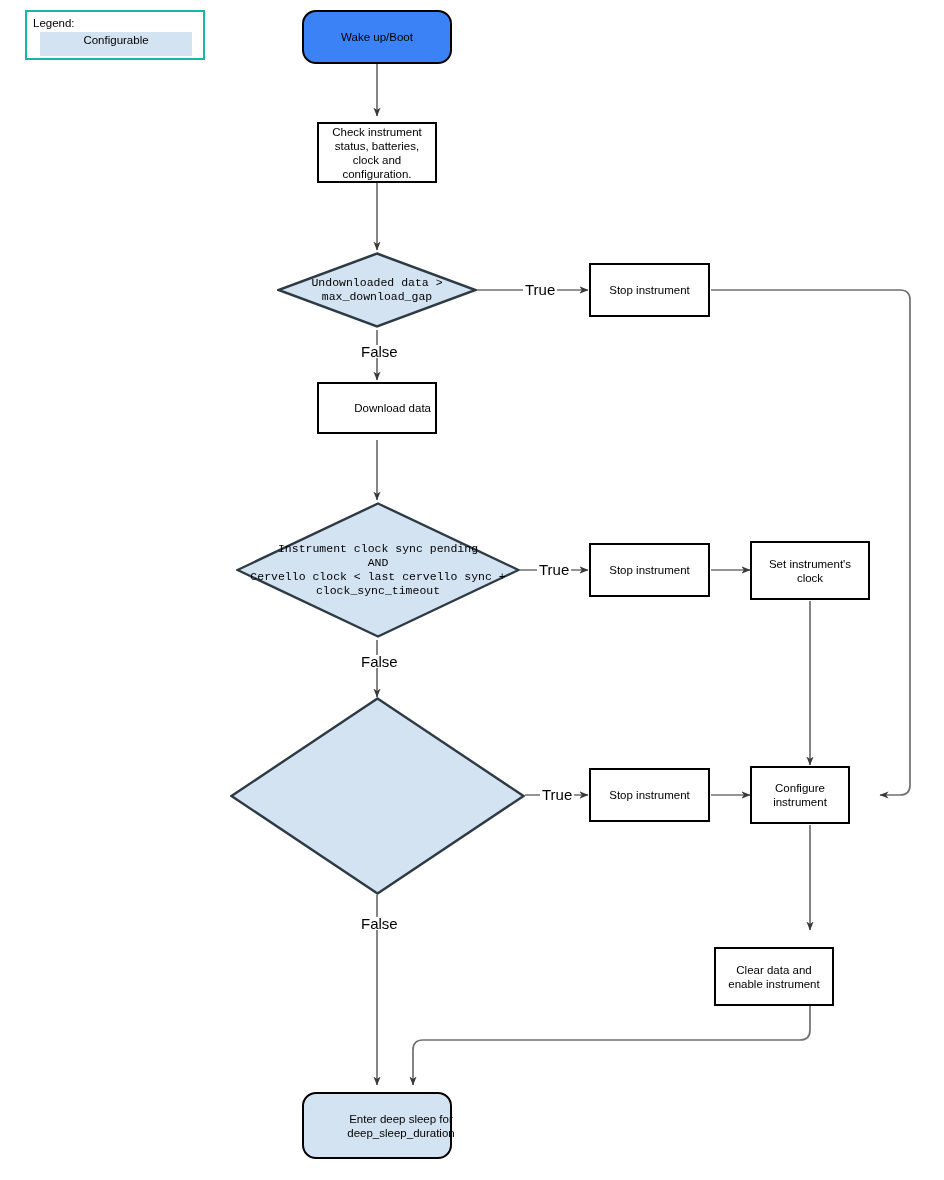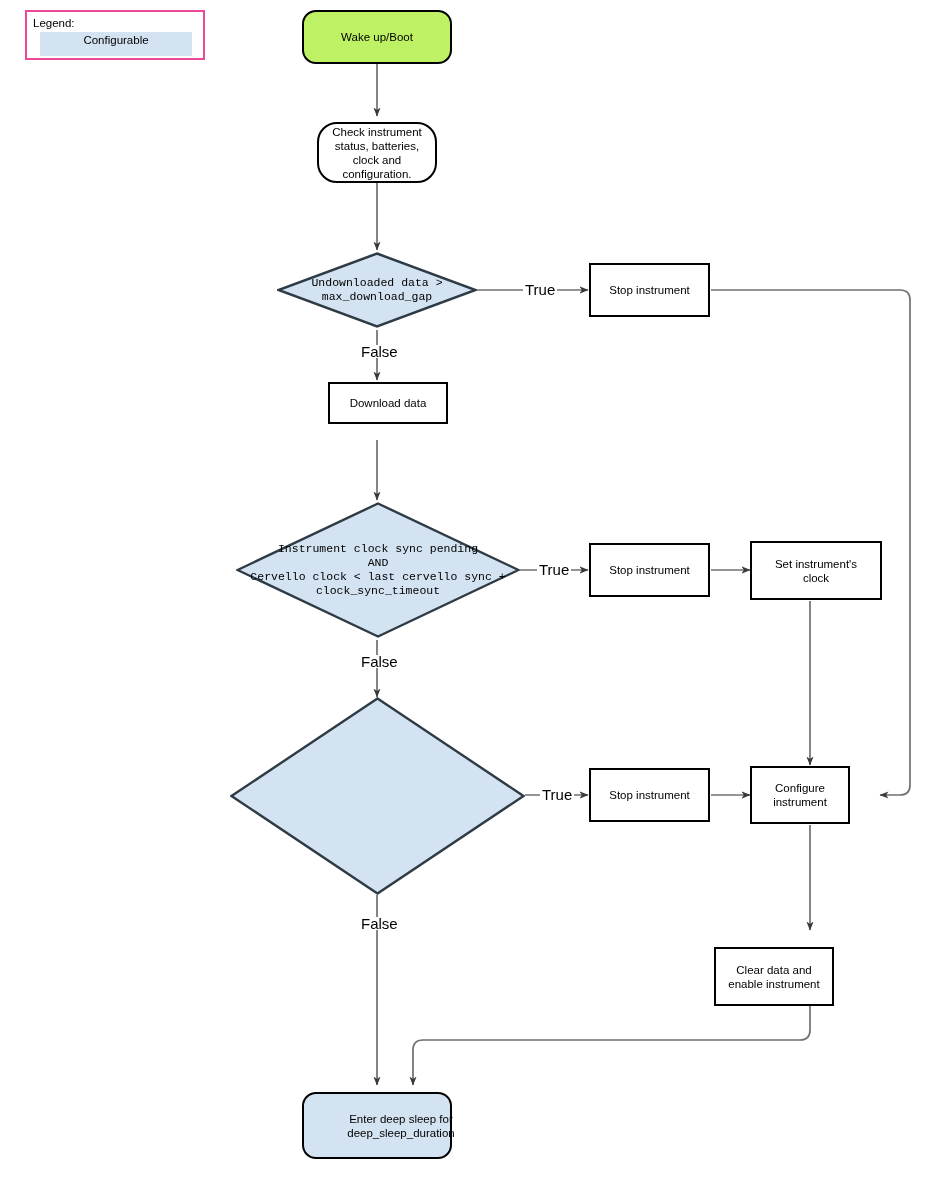--- a/index.html
+++ b/index.html
@@ -30,21 +30,21 @@
     color: #000000;
     font-size: 11.5px;
     line-height: 14px;
     z-index: 3;
   }
   .node-rect {
     background: #ffffff;
     border: 2px solid #000000;
   }
   .node-round {
-    background: #bef264;
+    background: #3b82f6;
     border: 2px solid #000000;
     border-radius: 14px;
   }
   .node-round.cfg {
     background: #d4e3f2;
     padding-left: 48px;
   }
   .node-diamond {
     background: transparent;
     border: none;
@@ -76,21 +76,21 @@
     padding: 0 2px;
     z-index: 4;
     white-space: nowrap;
   }
   #legend {
     position: absolute;
     left: 25px;
     top: 10px;
     width: 180px;
     height: 50px;
-    border: 2px solid #ec4899;
+    border: 2px solid #14b8a6;
     background: #ffffff;
     box-sizing: border-box;
     z-index: 5;
     padding: 5px 6px 13px 6px;
   }
   #legend .legend-title {
     font-size: 11.5px;
     color: #000000;
     margin-bottom: 3px;
   }
@@ -147,58 +147,58 @@
 
 <div id="legend">
   <div class="legend-title">Legend:</div>
   <div class="legend-swatch">Configurable</div>
 </div>
 
 <div class="node node-round" style="left:302px; top:10px; width:150px; height:54px;">
   <span class="lbl">Wake up/Boot</span>
 </div>
 
-<div class="node node-rect" style="left:317px; top:122px; width:120px; height:61px;border-radius:20px;">
+<div class="node node-rect" style="left:317px; top:122px; width:120px; height:61px;">
   <span class="lbl">Check instrument
 status, batteries,
 clock and
 configuration.</span>
 </div>
 
 <div class="node node-diamond" style="left:277px; top:252px; width:200px; height:76px;">
   <svg class="diamond-shape" viewBox="0 0 200 76" preserveAspectRatio="none">
     <polygon points="100,1.5 198.5,38 100,74.5 1.5,38" fill="#d4e3f2" stroke="#2e3b45" stroke-width="2.4" vector-effect="non-scaling-stroke"></polygon>
   </svg>
   <span class="diamond-label">Undownloaded data &gt;
 max_download_gap</span>
 </div>
 
 <div class="node node-rect" style="left:589px; top:263px; width:121px; height:54px;">
   <span class="lbl">Stop instrument</span>
 </div>
 
-<div class="node node-rect" style="left:328px; top:382px; width:120px; height:42px;">
+<div class="node node-rect" style="left:317px; top:382px; width:120px; height:52px;justify-content:flex-end;">
   <span class="lbl">Download data</span>
 </div>
 
 <div class="node node-diamond" style="left:236px; top:502px; width:284px; height:136px;">
   <svg class="diamond-shape" viewBox="0 0 284 136" preserveAspectRatio="none">
     <polygon points="142,1.5 282.5,68 142,134.5 1.5,68" fill="#d4e3f2" stroke="#2e3b45" stroke-width="2.4" vector-effect="non-scaling-stroke"></polygon>
   </svg>
   <span class="diamond-label">Instrument clock sync pending
 AND
 Cervello clock &lt; last cervello sync +
 clock_sync_timeout</span>
 </div>
 
 <div class="node node-rect" style="left:589px; top:543px; width:121px; height:54px;">
   <span class="lbl">Stop instrument</span>
 </div>
 
-<div class="node node-rect" style="left:750px; top:541px; width:132px; height:59px;">
+<div class="node node-rect" style="left:750px; top:541px; width:120px; height:59px;">
   <span class="lbl">Set instrument's
 clock</span>
 </div>
 
 <div class="node node-diamond" style="left:230px; top:697px; width:295px; height:198px;">
   <svg class="diamond-shape" viewBox="0 0 295 198" preserveAspectRatio="none">
     <polygon points="147.5,1.5 293.5,99 147.5,196.5 1.5,99" fill="#d4e3f2" stroke="#2e3b45" stroke-width="2.4" vector-effect="non-scaling-stroke"></polygon>
   </svg>
 </div>
 

